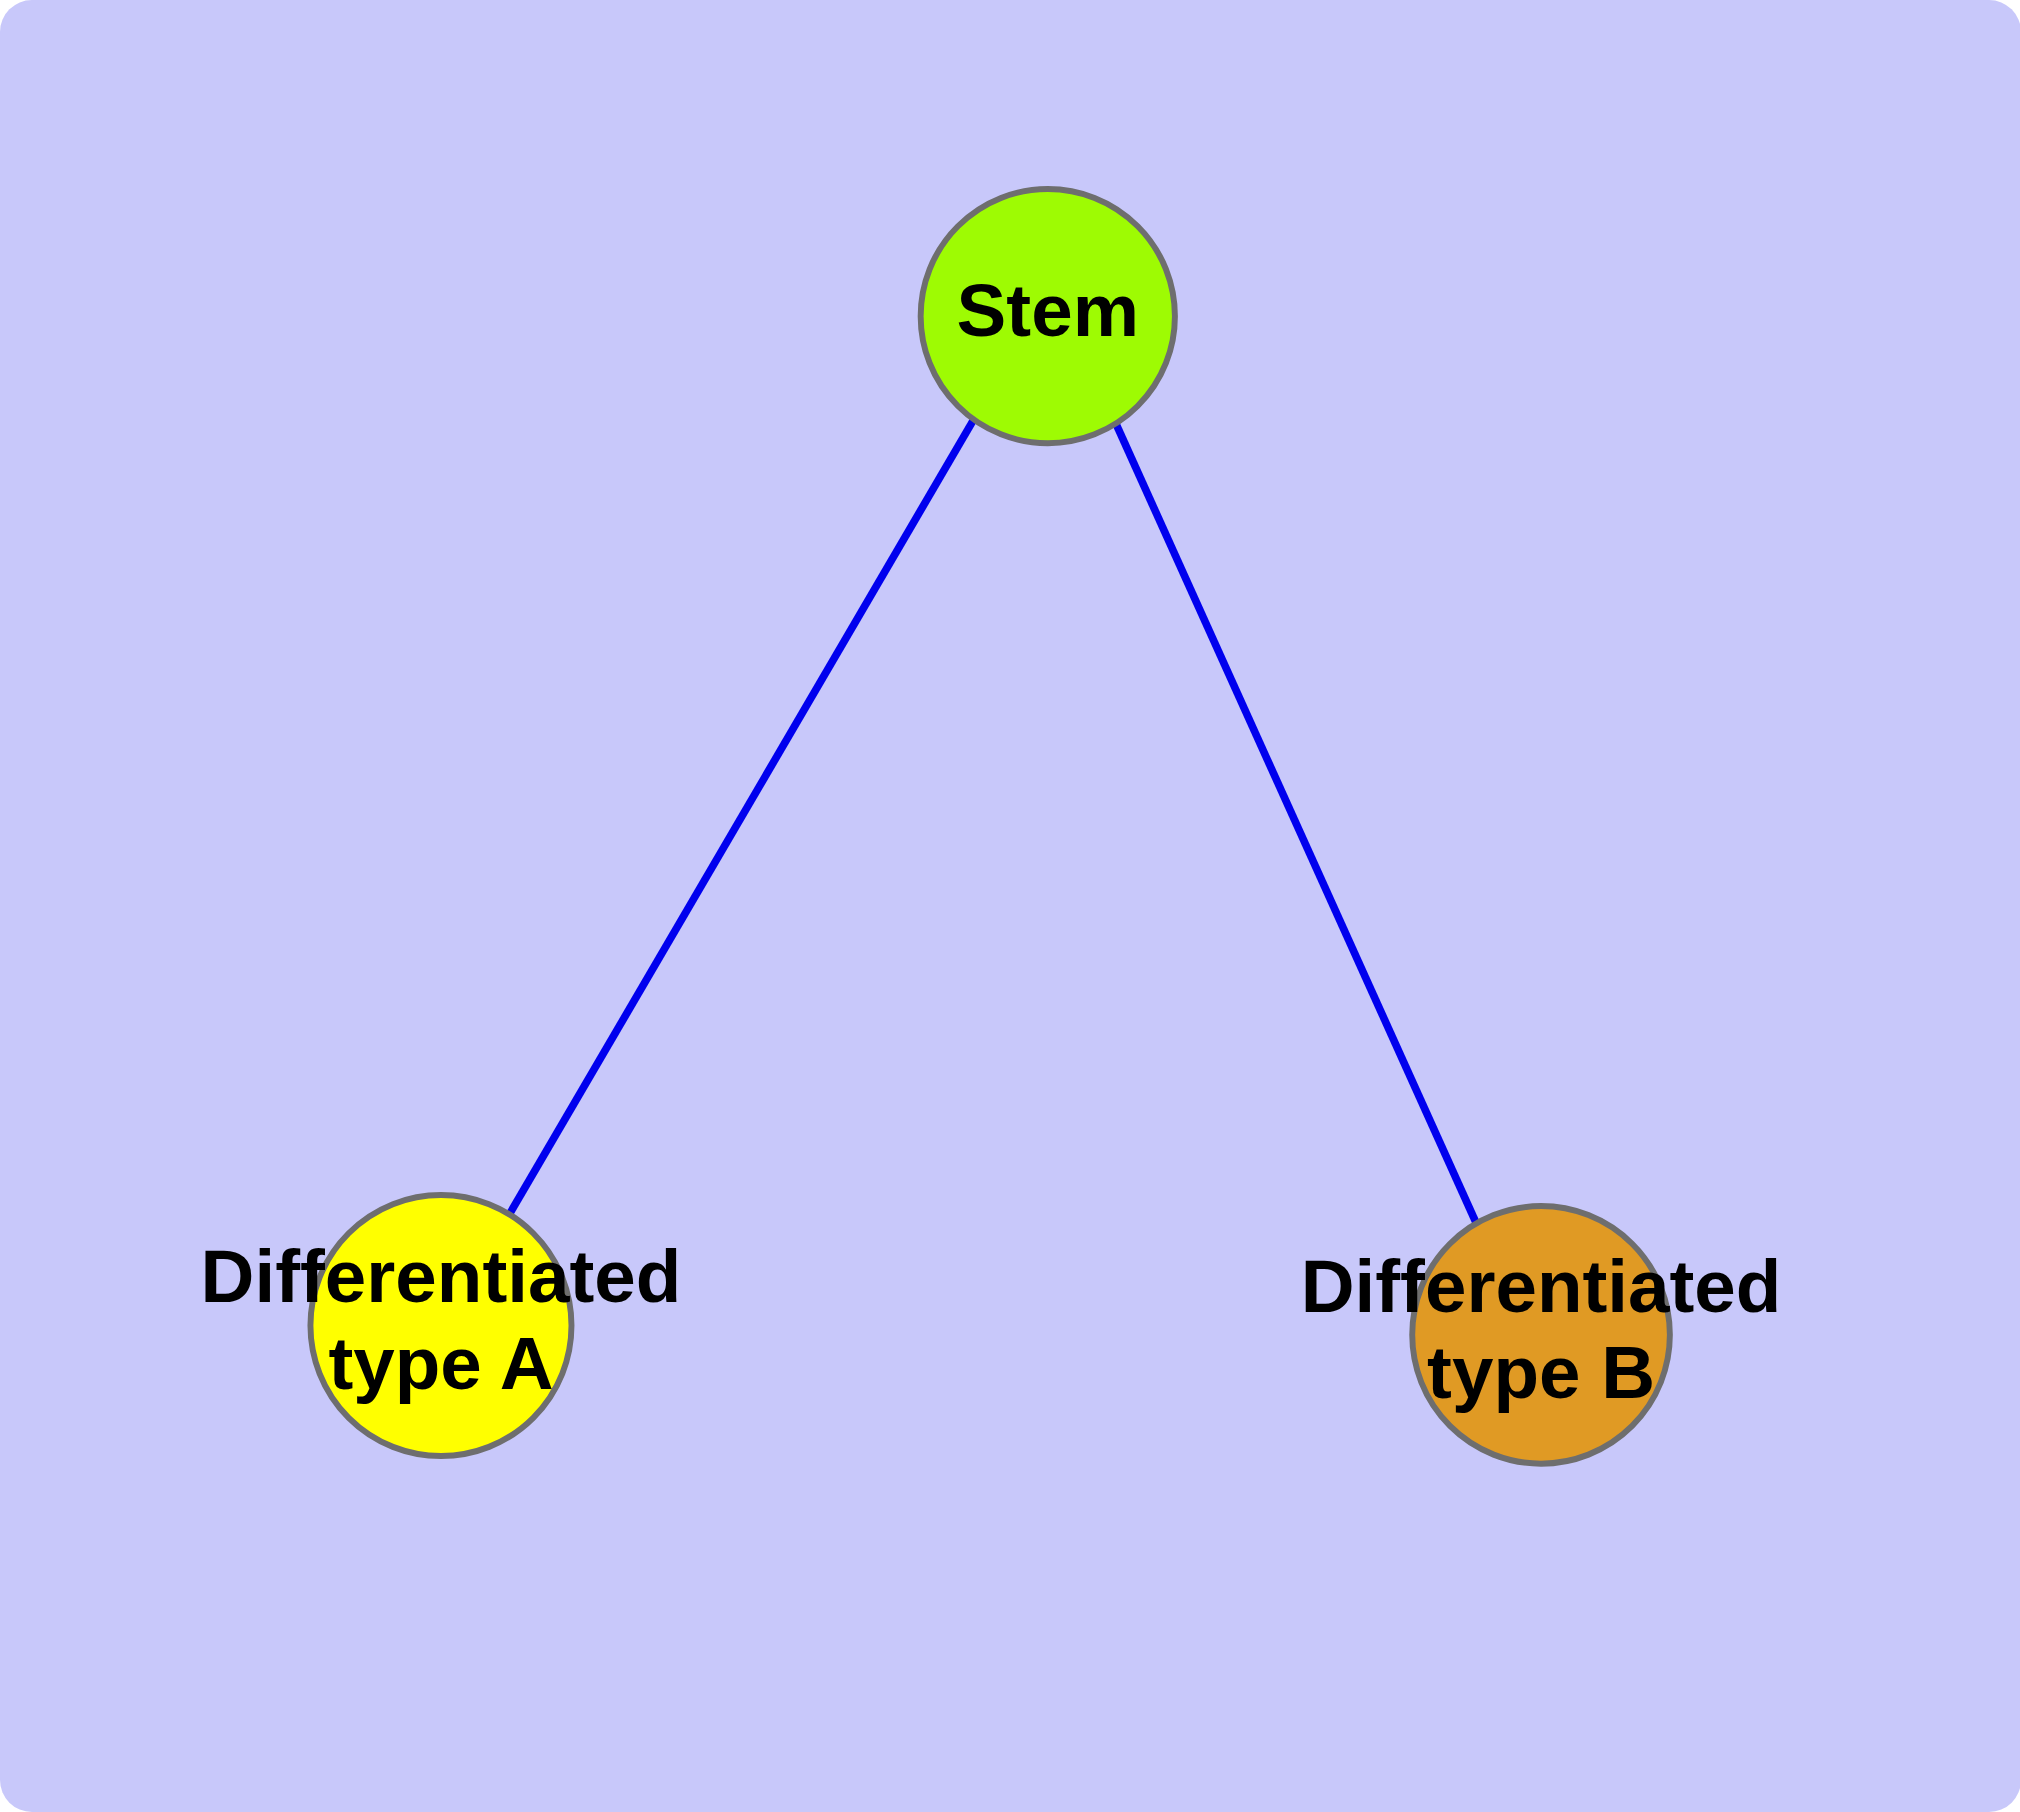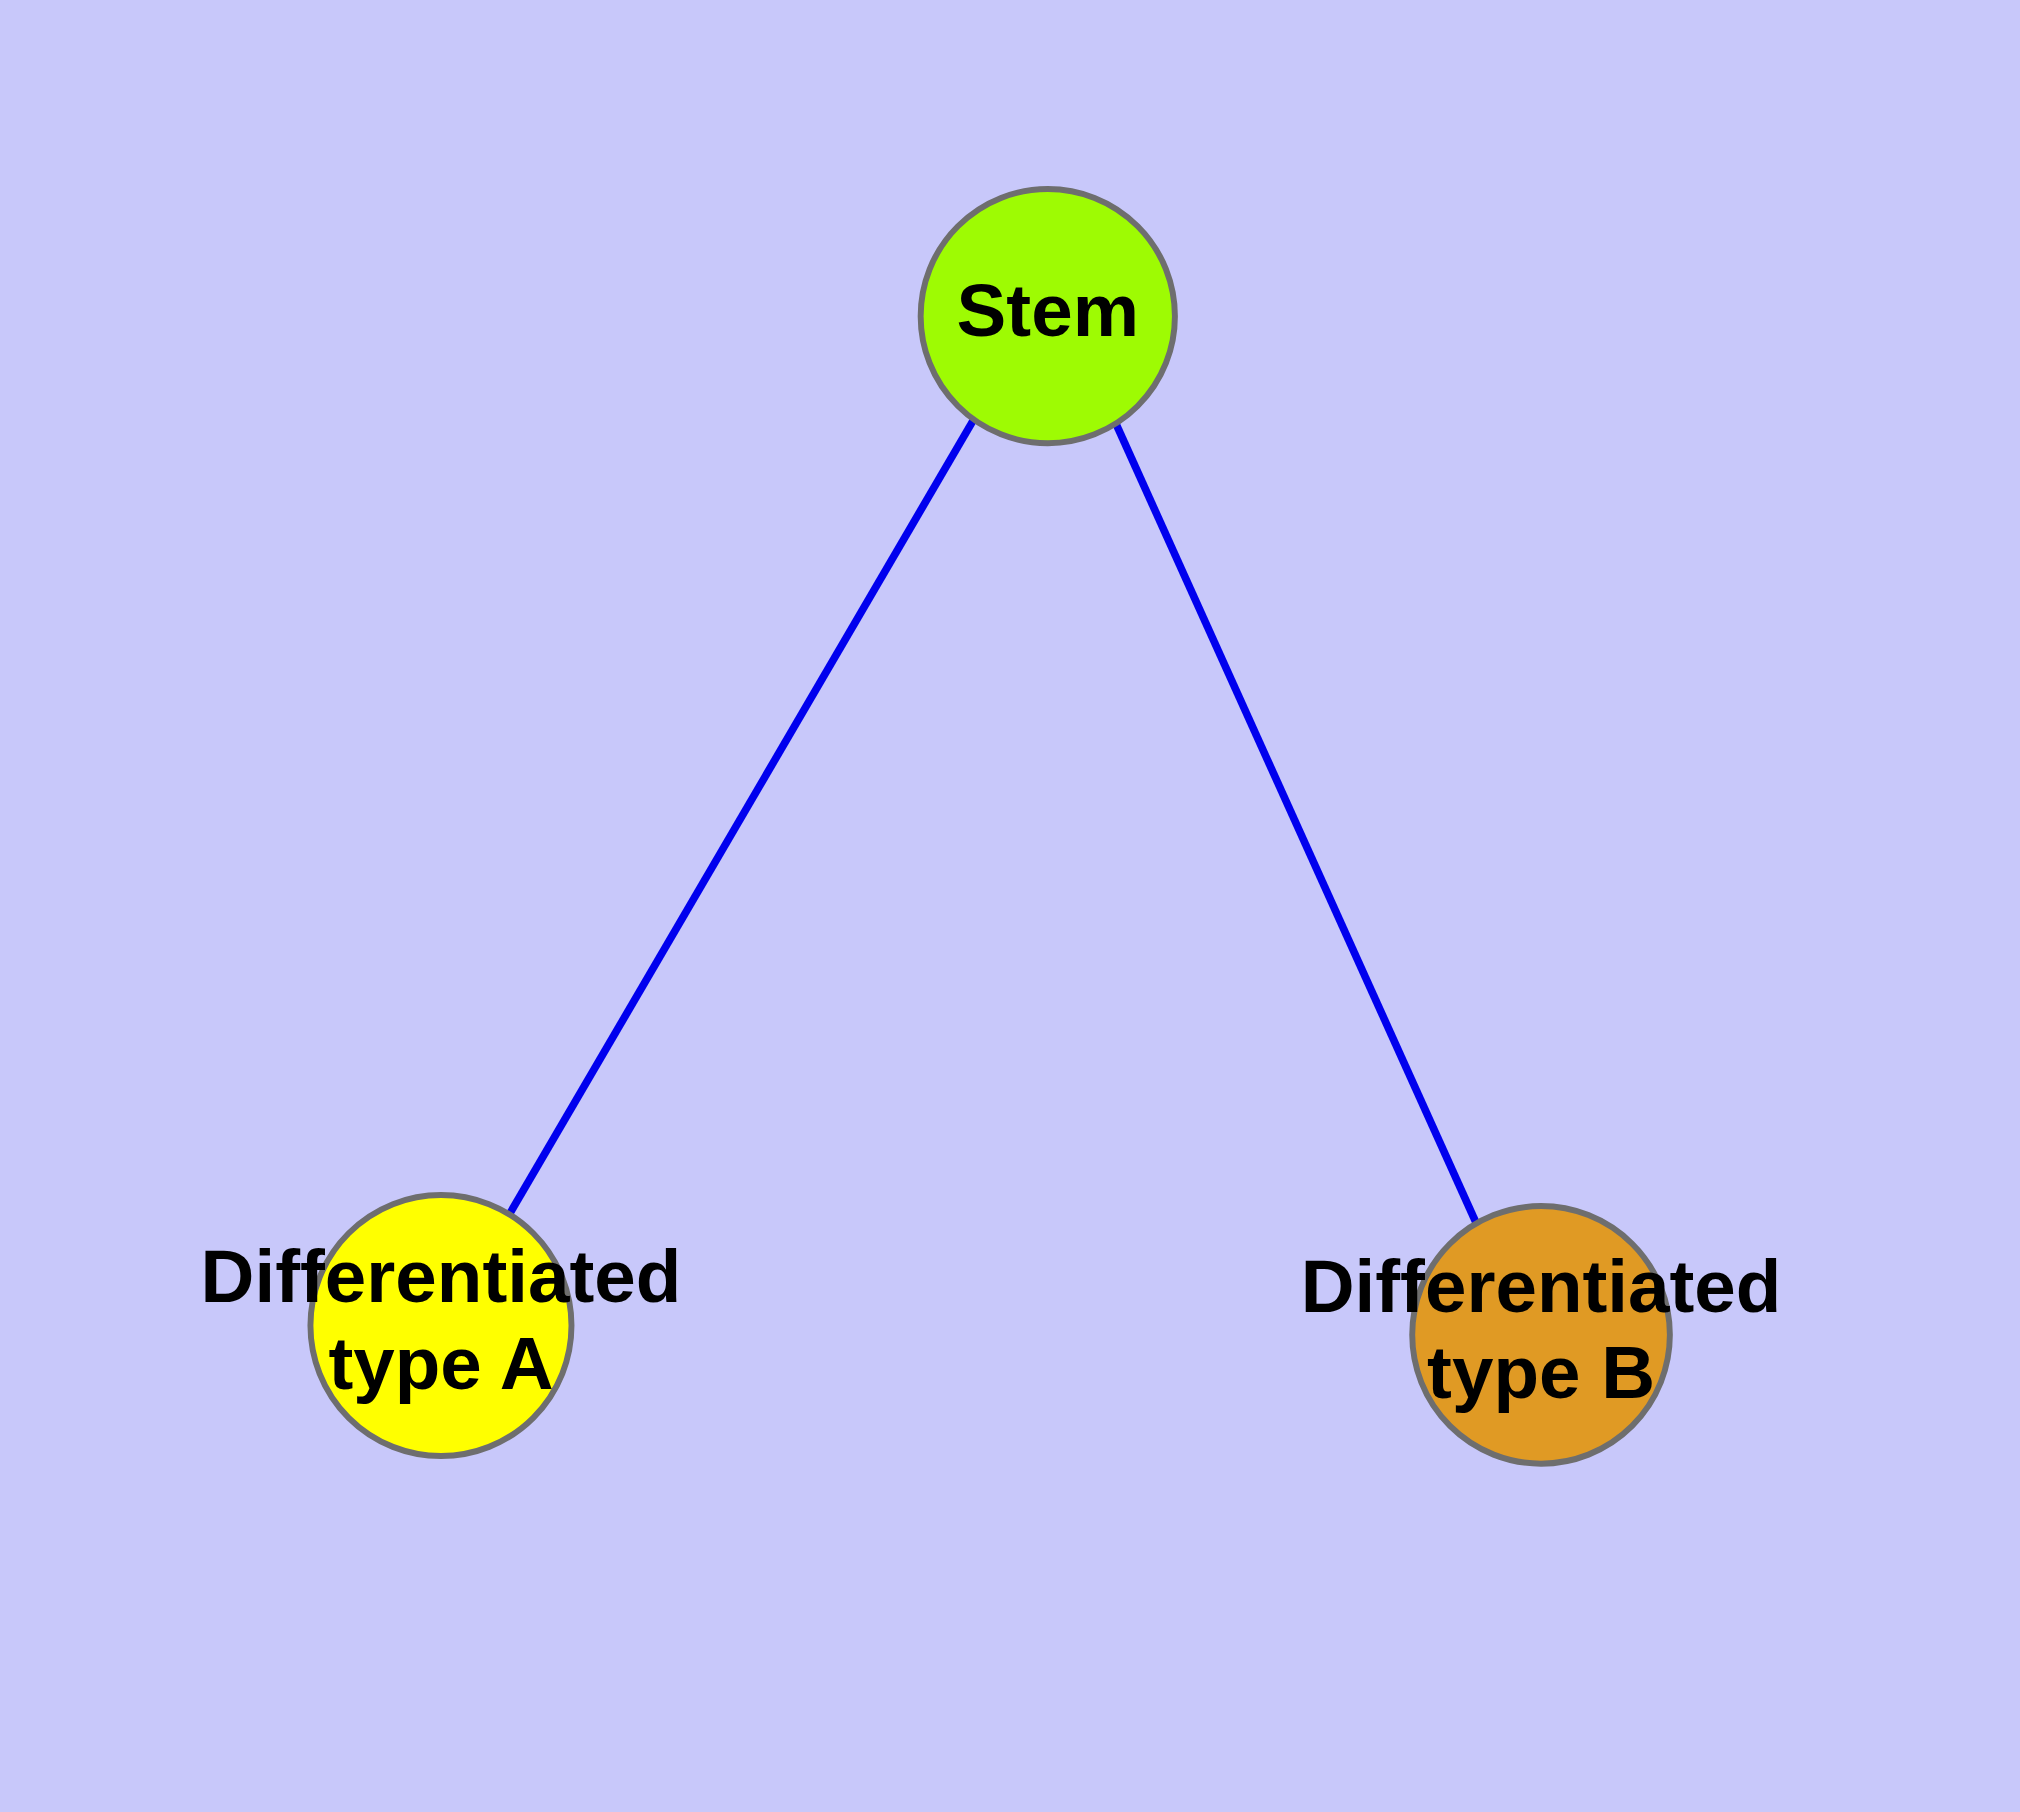--- a/index.html
+++ b/index.html
@@ -7,20 +7,21 @@
     margin: 0;
     padding: 0;
     background: #ffffff;
   }
   #canvas {
     position: relative;
     width: 2021px;
     height: 1812px;
     overflow: hidden;
     font-family: "Liberation Sans", sans-serif;
+    border-radius: 32px;
   }
   #graph-bg {
     position: absolute;
     left: 0;
     top: 0;
     width: 100%;
     height: 100%;
   }
   #graph-svg {
     position: absolute;

